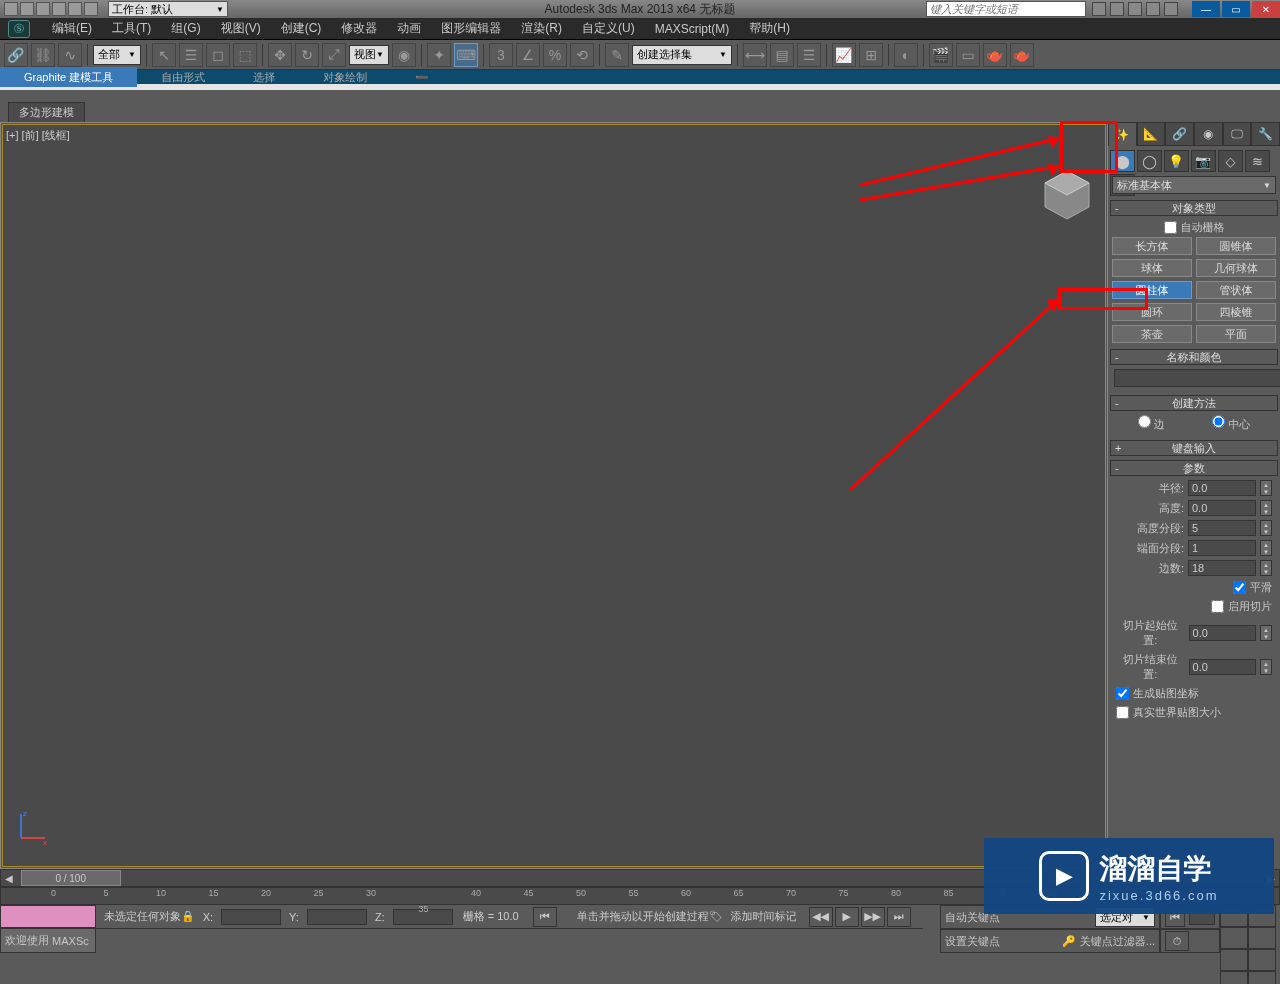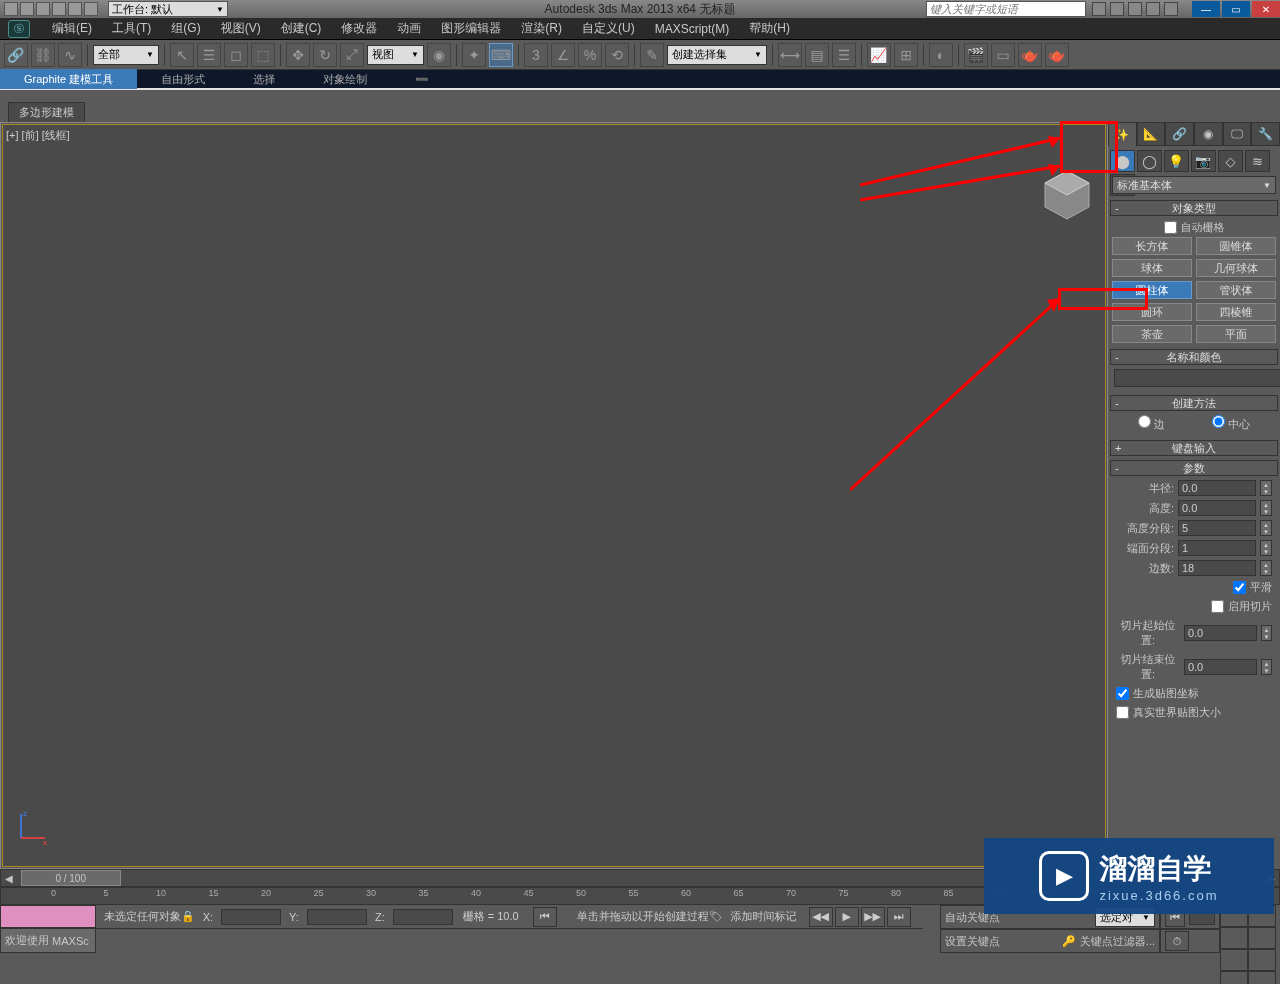--- a/index.html
+++ b/index.html
@@ -20,21 +20,21 @@
 .win-close { background:#c84040; }
 .menubar { height:22px; background:#2a2a2a; display:flex; align-items:center; padding-left:8px; border-bottom:1px solid #000; }
 .app-logo { width:22px; height:18px; background:#1a3a3a; border:1px solid #4a8a8a; border-radius:3px; display:flex; align-items:center; justify-content:center; margin-right:12px; color:#6ab0b0; font-size:10px; }
 .menu-item { padding:0 10px; color:#c8c8c8; height:22px; display:flex; align-items:center; cursor:pointer; }
 .toolbar { height:30px; background:#5a5a5a; display:flex; align-items:center; padding:0 4px; gap:3px; border-bottom:1px solid #333; }
 .tool-btn { width:24px; height:24px; background:#5a5a5a; border:1px solid #444; display:flex; align-items:center; justify-content:center; color:#999; font-size:14px; }
 .tool-btn.active { background:#4a6a8a; border-color:#6a9aca; }
 .tool-sep { width:1px; height:22px; background:#3a3a3a; margin:0 2px; }
 .tool-dd { height:20px; background:#ddd; border:1px solid #333; color:#000; font-size:11px; padding:0 4px; display:flex; align-items:center; }
 .tool-dd::after { content:"▼"; margin-left:auto; font-size:8px; }
-.ribbon { height:20px; background:#0f172a; display:flex; align-items:center; border-bottom:2px solid #e5e5e5; }
+.ribbon { height:20px; background:#0c4a6e; display:flex; align-items:center; border-bottom:6px solid #e5e5e5; }
 .ribbon-tab { padding:0 24px; height:20px; display:flex; align-items:center; color:#aaa; font-size:11px; }
 .ribbon-tab.active { background:#3a7ab8; color:#fff; }
 .sub-ribbon { height:20px; background:#5a5a5a; display:flex; align-items:center; padding-left:8px; color:#ccc; font-size:11px;margin-top:12px; }
 .sub-ribbon span { background:#4a4a4a; padding:2px 10px; border:1px solid #333; }
 .main-area { display:flex; height:747px; }
 .viewport-container { flex:1; background:#555; border:1px solid #888; padding:1px; }
 .viewport { width:100%; height:100%; background:#4a4a4a; position:relative; border:1px solid #aa8822; }
 .viewport-label { position:absolute; top:3px; left:3px; color:#ccc; font-size:11px; }
 .axis-gizmo { position:absolute; bottom:20px; left:10px; width:40px; height:40px; }
 .command-panel { width:172px; background:#5a5a5a; display:flex; flex-direction:column; }
@@ -52,21 +52,21 @@
 .rollup-body { background:#5a5a5a; padding:2px; }
 .obj-grid { display:grid; grid-template-columns:1fr 1fr; gap:4px; }
 .obj-btn { height:18px; background:#6a6a6a; border:1px solid #888; color:#ddd; font-size:11px; display:flex; align-items:center; justify-content:center; cursor:pointer; }
 .obj-btn.selected { background:#3a7ab8; border-color:#6a9aca; color:#fff; }
 .auto-grid { display:flex; align-items:center; justify-content:center; gap:4px; font-size:11px; padding:2px; }
 .name-row { display:flex; gap:2px; padding:2px; }
 .name-input { flex:1; height:18px; background:#4a4a4a; border:1px solid #333; }
 .radio-row { display:flex; justify-content:space-around; font-size:11px; padding:2px; }
 .param-row { display:flex; align-items:center; justify-content:flex-end; gap:4px; padding:2px 4px; font-size:11px; }
 .param-label { text-align:center; }
-.spinner { width:78px; height:16px; background:#4a4a4a; border:1px solid #333; color:#ccc; font-size:11px; padding:0 3px; display:flex; align-items:center; position:relative; }
+.spinner { width:68px; height:16px; background:#4a4a4a; border:1px solid #333; color:#ccc; font-size:11px; padding:0 3px; display:flex; align-items:center; position:relative; }
 .spinner-btns { width:12px; height:16px; background:#6a6a6a; border:1px solid #333; display:flex; flex-direction:column; }
 .spinner-btn { flex:1; font-size:6px; display:flex; align-items:center; justify-content:center; color:#ccc; }
 .check-row { display:flex; align-items:center; gap:4px; font-size:11px; padding:2px 4px; justify-content:flex-end; }
 .check-row.left { justify-content:flex-start; }
 .timeline { height:18px; background:#4a4a4a; border:1px solid #333; position:relative; display:flex; align-items:center; }
 .time-slider { height:16px; width:100px; background:#6a6a6a; border:1px solid #888; font-size:10px; display:flex; align-items:center; justify-content:center; margin-left:4px; }
 .time-ruler { height:18px; background:#4a4a4a; border:1px solid #333; position:relative; }
 .time-tick { position:absolute; top:0; font-size:9px; color:#aaa; }
 .status-bottom { display:flex; height:48px; background:#5a5a5a; }
 .max-script { width:96px; display:flex; flex-direction:column; }
@@ -134,31 +134,31 @@
   <div class="menu-item">自定义(U)</div>
   <div class="menu-item">MAXScript(M)</div>
   <div class="menu-item">帮助(H)</div>
 </div>
 
 <div class="toolbar">
   <div class="tool-btn">🔗</div>
   <div class="tool-btn">⛓</div>
   <div class="tool-btn">∿</div>
   <div class="tool-sep"></div>
-  <div class="tool-dd" style="width:66px">全部</div>
+  <div class="tool-dd" style="width:48px">全部</div>
   <div class="tool-sep"></div>
   <div class="tool-btn">↖</div>
   <div class="tool-btn">☰</div>
   <div class="tool-btn">◻</div>
   <div class="tool-btn">⬚</div>
   <div class="tool-sep"></div>
   <div class="tool-btn">✥</div>
   <div class="tool-btn">↻</div>
   <div class="tool-btn">⤢</div>
-  <div class="tool-dd" style="width:57px">视图</div>
+  <div class="tool-dd" style="width:40px">视图</div>
   <div class="tool-btn">◉</div>
   <div class="tool-sep"></div>
   <div class="tool-btn">✦</div>
   <div class="tool-btn active">⌨</div>
   <div class="tool-sep"></div>
   <div class="tool-btn">3</div>
   <div class="tool-btn">∠</div>
   <div class="tool-btn">%</div>
   <div class="tool-btn">⟲</div>
   <div class="tool-sep"></div>
@@ -377,21 +377,21 @@
   <span style="margin-left:auto;font-size:10px;padding:0 4px">▶</span>
 </div>
 <div class="time-ruler" id="time-ruler">
     <span class="time-tick" style="left: 50px;">0</span>
     <span class="time-tick" style="left: 102.5px;">5</span>
     <span class="time-tick" style="left: 155px;">10</span>
     <span class="time-tick" style="left: 207.5px;">15</span>
     <span class="time-tick" style="left: 260px;">20</span>
     <span class="time-tick" style="left: 312.5px;">25</span>
     <span class="time-tick" style="left: 365px;">30</span>
-    <span class="time-tick" style="left: 417.5px;">35</span>
+    <span class="time-tick" style="left: 417.5px; margin-top: 16px;">35</span>
     <span class="time-tick" style="left: 470px;">40</span>
     <span class="time-tick" style="left: 522.5px;">45</span>
     <span class="time-tick" style="left: 575px;">50</span>
     <span class="time-tick" style="left: 627.5px;">55</span>
     <span class="time-tick" style="left: 680px;">60</span>
     <span class="time-tick" style="left: 732.5px;">65</span>
     <span class="time-tick" style="left: 785px;">70</span>
     <span class="time-tick" style="left: 837.5px;">75</span>
     <span class="time-tick" style="left: 890px;">80</span>
     <span class="time-tick" style="left: 942.5px;">85</span>

